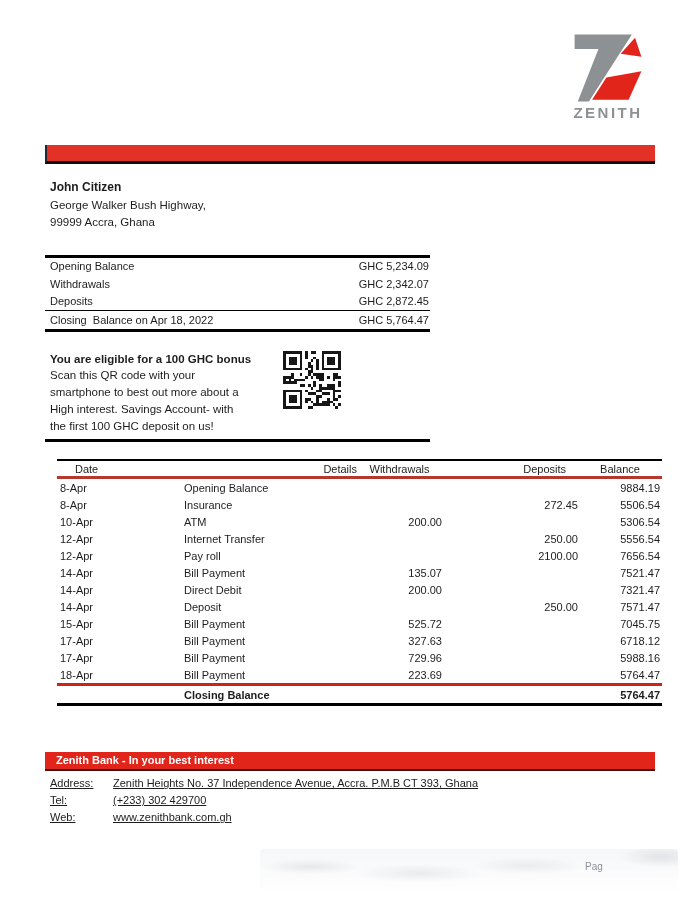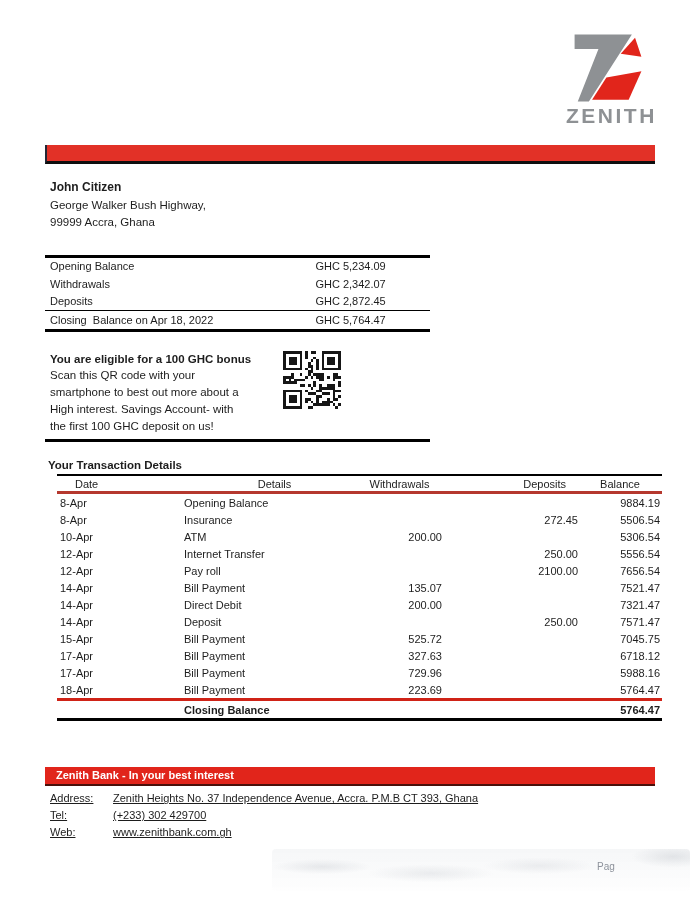--- a/index.html
+++ b/index.html
@@ -5,60 +5,60 @@
   html,body{margin:0;padding:0;background:#ffffff;}
   .page{
     position:relative;width:690px;height:916px;background:#fff;
     font-family:"Liberation Sans",sans-serif;color:#1d1d1d;overflow:hidden;
   }
   
   .masthead{padding-top:33px;height:90px;}
   .logo{float:right;margin-right:40px;width:84px;text-align:center;}
   .logo svg{display:block;margin:0 auto;}
   .logo-word{
-    font-size:21px;font-weight:bold;color:var(--logo-gray);
+    font-size:15px;font-weight:bold;color:var(--logo-gray);
     letter-spacing:2.5px;margin-top:1px;text-align:center;
   }
   
   .top-bar{
     margin:22px 35px 0 45px;height:16px;
     background:var(--bar-red);
     border-left:2px solid #242836;
     border-bottom:3px solid #0e0e0e;
   }
   
   .customer{margin:15px 45px 0 50px;font-size:11.5px;line-height:17.5px;}
   .cust-name{font-weight:bold;font-size:12px;}
   
   .summary{margin:23px 0 0 45px;width:385px;}
   .summary table{
     border-collapse:collapse;width:100%;font-size:11px;
     border-top:3px solid #000;border-bottom:3px solid #000;
   }
   .summary td{height:17.5px;padding:0;}
   .summary td.lbl{padding-left:5px;white-space:pre-wrap;}
-  .summary td.val{text-align:left;padding-right:1px;}
+  .summary td.val{text-align:right;padding-right:1px;}
   .summary tr.closing td{border-top:1px solid #000;}
   
   .promo{
     position:relative;margin:0 0 0 45px;width:385px;
     font-size:11.5px;line-height:16.8px;
     padding:19px 0 5px 5px;box-sizing:border-box;
     border-bottom:3px solid #000;
   }
   .promo .headline{font-weight:bold;}
   .promo .note{font-style:italic;margin-top:11px;}
   .qr{position:absolute;left:238px;top:19px;width:58px;height:58px;}
   
   .transactions{margin:17px 0 0 45px;width:605px;}
   .tx-title{font-weight:bold;font-size:11.5px;margin:0 0 3px 3px;}
   .tx-table{border-collapse:collapse;table-layout:fixed;width:605px;font-size:11px;border-top:2px solid #000;margin-left:12px;}
   .tx-table th{font-weight:normal;height:15px;padding:0;border-bottom:3px solid var(--rule-red-dark);}
   .tx-table th.h0{text-align:left;padding-left:18px;}
-  .tx-table th.h1{text-align:center;padding-left:25px;}
+  .tx-table th.h1{text-align:right;padding-left:25px;}
   .tx-table th.h2{text-align:center;}
   .tx-table th.h3{text-align:right;padding-right:12px;}
   .tx-table th.h4{text-align:center;}
   .tx-table td{height:17px;padding:0;}
   .tx-table td.c0{padding-left:3px;}
   .tx-table td.c1{padding-left:17px;}
   .tx-table td.c2,.tx-table td.c3{text-align:right;}
   .tx-table td.c4{text-align:right;padding-right:2px;}
   .tx-table tr.closing td{
     border-top:3px solid var(--rule-red-bright);
@@ -68,21 +68,21 @@
   .footer{margin:46px 0 0 45px;width:610px;}
   .footer-bar{
     height:17px;background:var(--brand-red);border-bottom:2px solid #4a100a;
     color:#fff;font-weight:bold;font-size:11px;line-height:17px;padding-left:11px;
   }
   .contact{margin-top:4px;font-size:11px;line-height:17px;text-decoration:underline;}
   .contact .row{display:flex;}
   .contact .lbl{width:63px;padding-left:5px;flex:none;}
   
   .watermark{
-    position:absolute;left:272px;top:849px;width:418px;height:42px;
+    position:absolute;left:260px;top:849px;width:418px;height:42px;
     background:
       radial-gradient(70px 11px at 12% 42%, rgba(185,190,197,.30), transparent 70%),
       radial-gradient(90px 13px at 38% 58%, rgba(185,190,197,.26), transparent 70%),
       radial-gradient(80px 12px at 64% 40%, rgba(185,190,197,.24), transparent 70%),
       radial-gradient(60px 16px at 96% 18%, rgba(185,190,197,.35), transparent 70%),
       linear-gradient(rgba(238,240,242,.55), rgba(250,250,251,.2));
     border-radius:4px;
   }
   .watermark .pag{position:absolute;left:325px;top:12px;font-size:10px;color:#8d929b;}
 </style>
@@ -140,21 +140,20 @@
         <div>smartphone to best out more about a</div>
         <div>High interest. Savings Account- with</div>
         <div>the first 100 GHC deposit on us!</div>
       </div>
     <svg class="qr" viewBox="0 0 21 21" shape-rendering="crispEdges" aria-hidden="true">
         <path d="M0 0h1v1h-1zM1 0h1v1h-1zM2 0h1v1h-1zM3 0h1v1h-1zM4 0h1v1h-1zM5 0h1v1h-1zM6 0h1v1h-1zM8 0h1v1h-1zM10 0h1v1h-1zM11 0h1v1h-1zM14 0h1v1h-1zM15 0h1v1h-1zM16 0h1v1h-1zM17 0h1v1h-1zM18 0h1v1h-1zM19 0h1v1h-1zM20 0h1v1h-1zM0 1h1v1h-1zM6 1h1v1h-1zM8 1h1v1h-1zM14 1h1v1h-1zM20 1h1v1h-1zM0 2h1v1h-1zM2 2h1v1h-1zM3 2h1v1h-1zM4 2h1v1h-1zM6 2h1v1h-1zM8 2h1v1h-1zM11 2h1v1h-1zM14 2h1v1h-1zM16 2h1v1h-1zM17 2h1v1h-1zM18 2h1v1h-1zM20 2h1v1h-1zM0 3h1v1h-1zM2 3h1v1h-1zM3 3h1v1h-1zM4 3h1v1h-1zM6 3h1v1h-1zM10 3h1v1h-1zM12 3h1v1h-1zM14 3h1v1h-1zM16 3h1v1h-1zM17 3h1v1h-1zM18 3h1v1h-1zM20 3h1v1h-1zM0 4h1v1h-1zM2 4h1v1h-1zM3 4h1v1h-1zM4 4h1v1h-1zM6 4h1v1h-1zM9 4h1v1h-1zM12 4h1v1h-1zM14 4h1v1h-1zM16 4h1v1h-1zM17 4h1v1h-1zM18 4h1v1h-1zM20 4h1v1h-1zM0 5h1v1h-1zM6 5h1v1h-1zM9 5h1v1h-1zM10 5h1v1h-1zM12 5h1v1h-1zM14 5h1v1h-1zM20 5h1v1h-1zM0 6h1v1h-1zM1 6h1v1h-1zM2 6h1v1h-1zM3 6h1v1h-1zM4 6h1v1h-1zM5 6h1v1h-1zM6 6h1v1h-1zM8 6h1v1h-1zM10 6h1v1h-1zM12 6h1v1h-1zM14 6h1v1h-1zM15 6h1v1h-1zM16 6h1v1h-1zM17 6h1v1h-1zM18 6h1v1h-1zM19 6h1v1h-1zM20 6h1v1h-1zM9 7h1v1h-1zM10 7h1v1h-1zM3 8h1v1h-1zM6 8h1v1h-1zM9 8h1v1h-1zM11 8h1v1h-1zM12 8h1v1h-1zM13 8h1v1h-1zM14 8h1v1h-1zM18 8h1v1h-1zM19 8h1v1h-1zM0 9h1v1h-1zM1 9h1v1h-1zM2 9h1v1h-1zM3 9h1v1h-1zM8 9h1v1h-1zM10 9h1v1h-1zM12 9h1v1h-1zM13 9h1v1h-1zM14 9h1v1h-1zM16 9h1v1h-1zM18 9h1v1h-1zM19 9h1v1h-1zM20 9h1v1h-1zM0 10h1v1h-1zM2 10h1v1h-1zM4 10h1v1h-1zM5 10h1v1h-1zM6 10h1v1h-1zM7 10h1v1h-1zM13 10h1v1h-1zM14 10h1v1h-1zM18 10h1v1h-1zM0 11h1v1h-1zM1 11h1v1h-1zM2 11h1v1h-1zM3 11h1v1h-1zM4 11h1v1h-1zM11 11h1v1h-1zM20 11h1v1h-1zM6 12h1v1h-1zM7 12h1v1h-1zM9 12h1v1h-1zM11 12h1v1h-1zM13 12h1v1h-1zM16 12h1v1h-1zM17 12h1v1h-1zM18 12h1v1h-1zM20 12h1v1h-1zM10 13h1v1h-1zM13 13h1v1h-1zM14 13h1v1h-1zM15 13h1v1h-1zM16 13h1v1h-1zM17 13h1v1h-1zM18 13h1v1h-1zM0 14h1v1h-1zM1 14h1v1h-1zM2 14h1v1h-1zM3 14h1v1h-1zM4 14h1v1h-1zM5 14h1v1h-1zM6 14h1v1h-1zM8 14h1v1h-1zM12 14h1v1h-1zM13 14h1v1h-1zM18 14h1v1h-1zM19 14h1v1h-1zM20 14h1v1h-1zM0 15h1v1h-1zM6 15h1v1h-1zM9 15h1v1h-1zM10 15h1v1h-1zM11 15h1v1h-1zM14 15h1v1h-1zM15 15h1v1h-1zM16 15h1v1h-1zM18 15h1v1h-1zM0 16h1v1h-1zM2 16h1v1h-1zM3 16h1v1h-1zM4 16h1v1h-1zM6 16h1v1h-1zM12 16h1v1h-1zM13 16h1v1h-1zM18 16h1v1h-1zM20 16h1v1h-1zM0 17h1v1h-1zM2 17h1v1h-1zM3 17h1v1h-1zM4 17h1v1h-1zM6 17h1v1h-1zM8 17h1v1h-1zM9 17h1v1h-1zM12 17h1v1h-1zM16 17h1v1h-1zM18 17h1v1h-1zM19 17h1v1h-1zM0 18h1v1h-1zM2 18h1v1h-1zM3 18h1v1h-1zM4 18h1v1h-1zM6 18h1v1h-1zM8 18h1v1h-1zM10 18h1v1h-1zM12 18h1v1h-1zM14 18h1v1h-1zM15 18h1v1h-1zM16 18h1v1h-1zM17 18h1v1h-1zM0 19h1v1h-1zM6 19h1v1h-1zM11 19h1v1h-1zM12 19h1v1h-1zM13 19h1v1h-1zM14 19h1v1h-1zM15 19h1v1h-1zM16 19h1v1h-1zM18 19h1v1h-1zM20 19h1v1h-1zM0 20h1v1h-1zM1 20h1v1h-1zM2 20h1v1h-1zM3 20h1v1h-1zM4 20h1v1h-1zM5 20h1v1h-1zM6 20h1v1h-1zM9 20h1v1h-1zM10 20h1v1h-1zM19 20h1v1h-1z" fill="#161616"></path>
       </svg>
   </section>
 
   <section class="transactions">
-    <div class="tx-title">Your Transaction Details</div>
     <table class="tx-table">
       <colgroup>
         <col style="width:110px">
           <col style="width:190px">
           <col style="width:85px">
         <col style="width:136px">
           <col style="width:84px">
       </colgroup>
       <thead>
           <tr>

